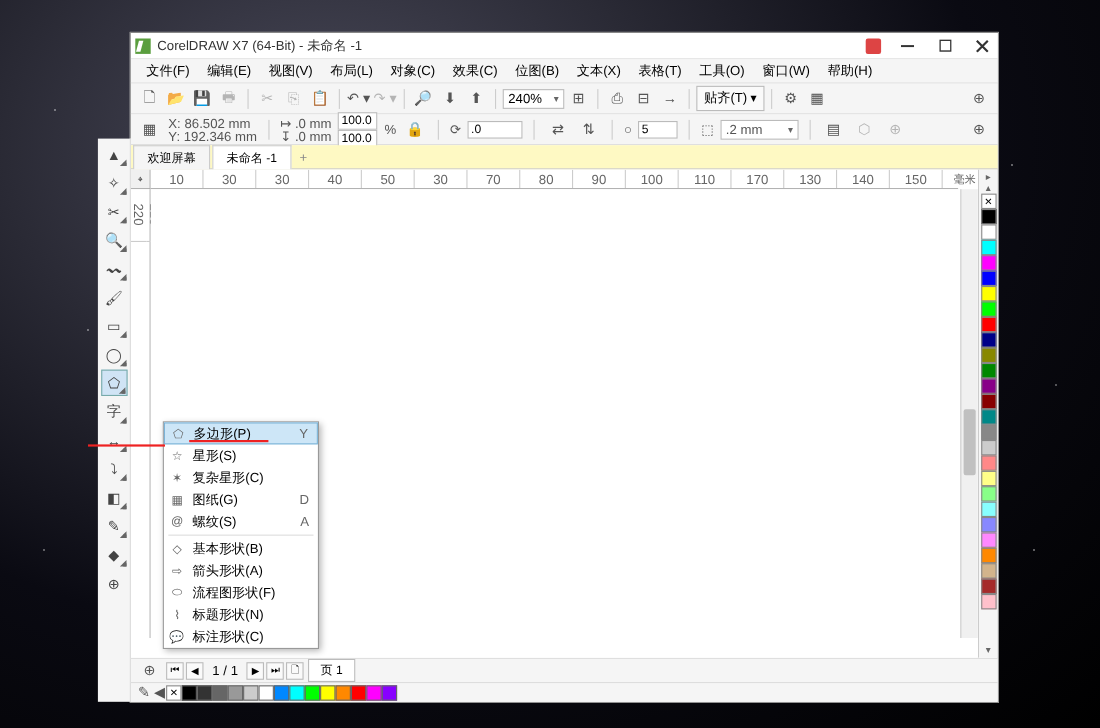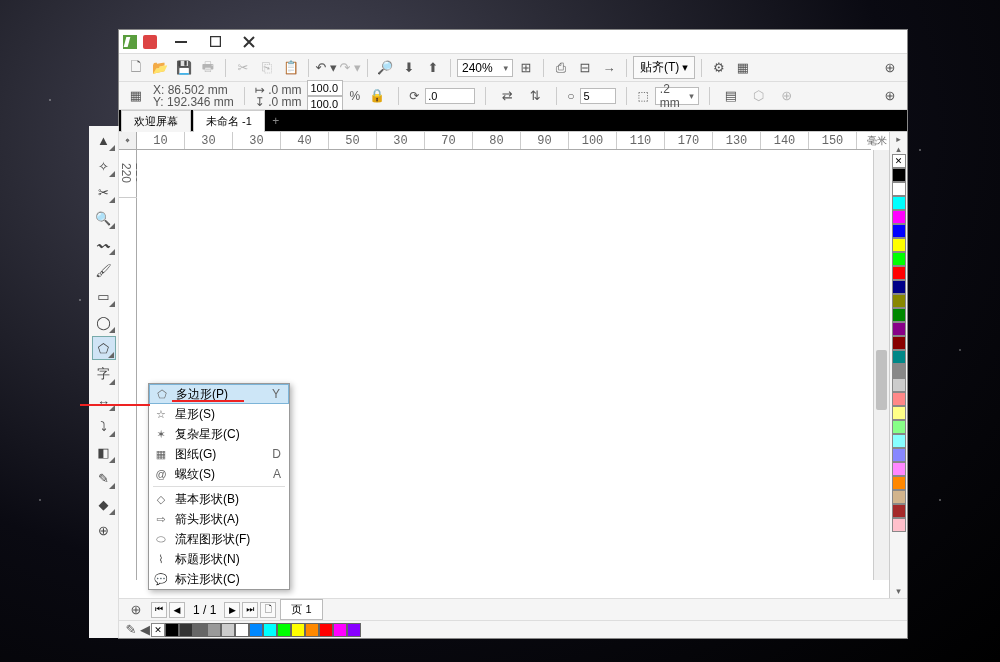--- a/index.html
+++ b/index.html
@@ -19,32 +19,32 @@
 .toolbar { height: 28px; background: #f5f5f5; display: flex; align-items: center; padding: 0 6px; gap: 2px; border-bottom: 1px solid #ddd; }
 .tb-btn { width: 22px; height: 22px; display: flex; align-items: center; justify-content: center; cursor: pointer; color: #555; font-size: 13px; }
 .tb-sep { width: 1px; height: 18px; background: #ccc; margin: 0 4px; }
 .zoom-box { width: 56px; height: 18px; border: 1px solid #bbb; background: #fff; display: flex; align-items: center; padding: 0 4px; }
 .zoom-box::after { content: "▾"; font-size: 9px; color: #666; margin-left: auto; }
 .snap-btn { padding: 2px 6px; border: 1px solid #bbb; background: #fafafa; display: flex; align-items: center; gap: 3px; font-size: 11px; }
 .prop-bar { height: 28px; background: #f5f5f5; display: flex; align-items: center; padding: 0 6px; gap: 6px; border-bottom: 1px solid #ddd; font-size: 11px; color: #555; }
 .coord-grp { display: flex; flex-direction: column; line-height: 12px; font-size: 10px; }
 .prop-input { width: 50px; height: 16px; border: 1px solid #bbb; background: #fff; padding: 0 2px; font-size: 11px; }
 .prop-sm { width: 36px; }
-.doc-tabs { height: 22px; background: #000000; display: flex; align-items: center; padding: 0 2px; border-bottom: 1px solid #ccc; }
+.doc-tabs { height: 22px; background: #fef9c3; display: flex; align-items: center; padding: 0 2px; border-bottom: 1px solid #ccc; }
 .doc-tab { padding: 3px 12px; background: #f5f5f5; border: 1px solid #ccc; border-bottom: none; margin-right: 2px; font-size: 11px; }
 .doc-tab.active { background: #fff; }
 .tab-add { width: 18px; height: 18px; display: flex; align-items: center; justify-content: center; color: #888; }
 .workspace { flex: 1; display: flex; overflow: hidden; position: relative; }
 .toolbox { width: 30px; background: #f5f5f5; border-right: 1px solid #ddd; display: flex; flex-direction: column; align-items: center; padding: 2px 0; gap: 2px; position: absolute; left: -30px; top: 0; bottom: 0; }
 .tool-btn { width: 24px; height: 24px; display: flex; align-items: center; justify-content: center; cursor: pointer; color: #444; position: relative; font-size: 13px; }
 .tool-btn.active { background: #d0e4f5; border: 1px solid #7aa; }
 .tool-fly::after { content: ""; position: absolute; right: 1px; bottom: 1px; border: 3px solid transparent; border-right-color: #666; border-bottom-color: #666; width: 0; height: 0; }
 .canvas-area { flex: 1; position: relative; background: #fff; overflow: hidden; }
 .ruler-h { position: absolute; left: 18px; top: 0; right: 18px; height: 18px; background: #fff; border-bottom: 1px solid #aaa; display: flex; font-size: 9px; color: #666; overflow: hidden; }
-.ruler-h div { width: 48px; text-align: center; border-right: 1px solid #ccc; padding-top: 2px; flex-shrink: 0; font-family: Liberation Mono, monospace; }
+.ruler-h div { width: 48px; text-align: center; border-right: 1px solid #ccc; padding-top: 2px; flex-shrink: 0; }
 .ruler-v { position: absolute; left: 0; top: 18px; bottom: 18px; width: 18px; background: #fff; border-right: 1px solid #aaa; font-size: 9px; color: #666; writing-mode: vertical-lr; }
 .ruler-v div { height: 48px; text-align: center; border-bottom: 1px solid #ccc; }
 .ruler-corner { position: absolute; left: 0; top: 0; width: 18px; height: 18px; background: #f0f0f0; border-right: 1px solid #aaa; border-bottom: 1px solid #aaa; font-size: 8px; display: flex; align-items: center; justify-content: center; }
 .canvas { position: absolute; left: 18px; top: 18px; right: 18px; bottom: 18px; background: #fff; }
 .scroll-v { position: absolute; right: 0; top: 18px; bottom: 18px; width: 16px; background: #f0f0f0; border-left: 1px solid #ccc; }
 .scroll-v-thumb { position: absolute; left: 2px; right: 2px; top: 200px; height: 60px; background: #c0c0c0; border-radius: 2px; }
 .color-pal { width: 18px; background: #f5f5f5; border-left: 1px solid #ccc; display: flex; flex-direction: column; align-items: center; padding: 2px 0; gap: 0; }
 .pal-sw { width: 14px; height: 14px; border: 1px solid #888; }
 .pal-none { width: 14px; height: 14px; border: 1px solid #888; background: #fff; position: relative; }
 .pal-none::after { content: "✕"; position: absolute; inset: 0; display: flex; align-items: center; justify-content: center; font-size: 9px; color: #000; }
@@ -86,40 +86,55 @@
     <div class="tool-btn tool-fly">↔</div>
     <div class="tool-btn tool-fly">⤵</div>
     <div class="tool-btn tool-fly">◧</div>
     <div class="tool-btn tool-fly">✎</div>
     <div class="tool-btn tool-fly">◆</div>
     <div class="tool-btn">⊕</div>
   </div>
 
   <div class="title-bar">
     <div class="app-icon"></div>
+    <div class="title-text">CorelDRAW X7 (64-Bit) - 未命名 -1</div>
     <div class="win-controls">
       <div class="user-ind"></div>
       <div class="win-btn">
           <svg width="12" height="2">
             <rect width="12" height="2" fill="#333"></rect>
           </svg>
         </div>
       <div class="win-btn">
           <svg width="11" height="11">
             <rect x="0.5" y="0.5" width="10" height="10" fill="none" stroke="#333" stroke-width="1.5"></rect>
           </svg>
         </div>
       <div class="win-btn">
           <svg width="12" height="12">
             <path d="M1 1 L11 11 M11 1 L1 11" stroke="#333" stroke-width="2"></path>
           </svg>
         </div>
     </div>
   </div>
 
+  <div class="menu-bar">
+    <div class="menu-item">文件(F)</div>
+    <div class="menu-item">编辑(E)</div>
+    <div class="menu-item">视图(V)</div>
+    <div class="menu-item">布局(L)</div>
+    <div class="menu-item">对象(C)</div>
+    <div class="menu-item">效果(C)</div>
+    <div class="menu-item">位图(B)</div>
+    <div class="menu-item">文本(X)</div>
+    <div class="menu-item">表格(T)</div>
+    <div class="menu-item">工具(O)</div>
+    <div class="menu-item">窗口(W)</div>
+    <div class="menu-item">帮助(H)</div>
+  </div>
 
   <div class="toolbar">
     <div class="tb-btn">🗋</div>
     <div class="tb-btn">📂</div>
     <div class="tb-btn">💾</div>
     <div class="tb-btn" style="opacity:.4">🖶</div>
     <div class="tb-sep"></div>
     <div class="tb-btn" style="opacity:.4">✂</div>
     <div class="tb-btn" style="opacity:.4">⎘</div>
     <div class="tb-btn">📋</div>
@@ -169,21 +184,21 @@
     <span>⟳</span>
     <input class="prop-input" value=".0" style="">
     <div class="tb-sep"></div>
     <div class="tb-btn">⇄</div>
     <div class="tb-btn">⇅</div>
     <div class="tb-sep"></div>
     <span>○</span>
     <input class="prop-input prop-sm" value="5" style="">
     <div class="tb-sep"></div>
     <span>⬚</span>
-    <div class="zoom-box" style="width:44px">
+    <div class="zoom-box" style="width:71px">
         <span>.2 mm</span>
       </div>
     <div class="tb-sep"></div>
     <div class="tb-btn">▤</div>
     <div class="tb-btn" style="opacity:.4">⬡</div>
     <div class="tb-btn" style="opacity:.4">⊕</div>
     <div style="flex:1"></div>
     <div class="tb-btn">⊕</div>
   </div>
 

